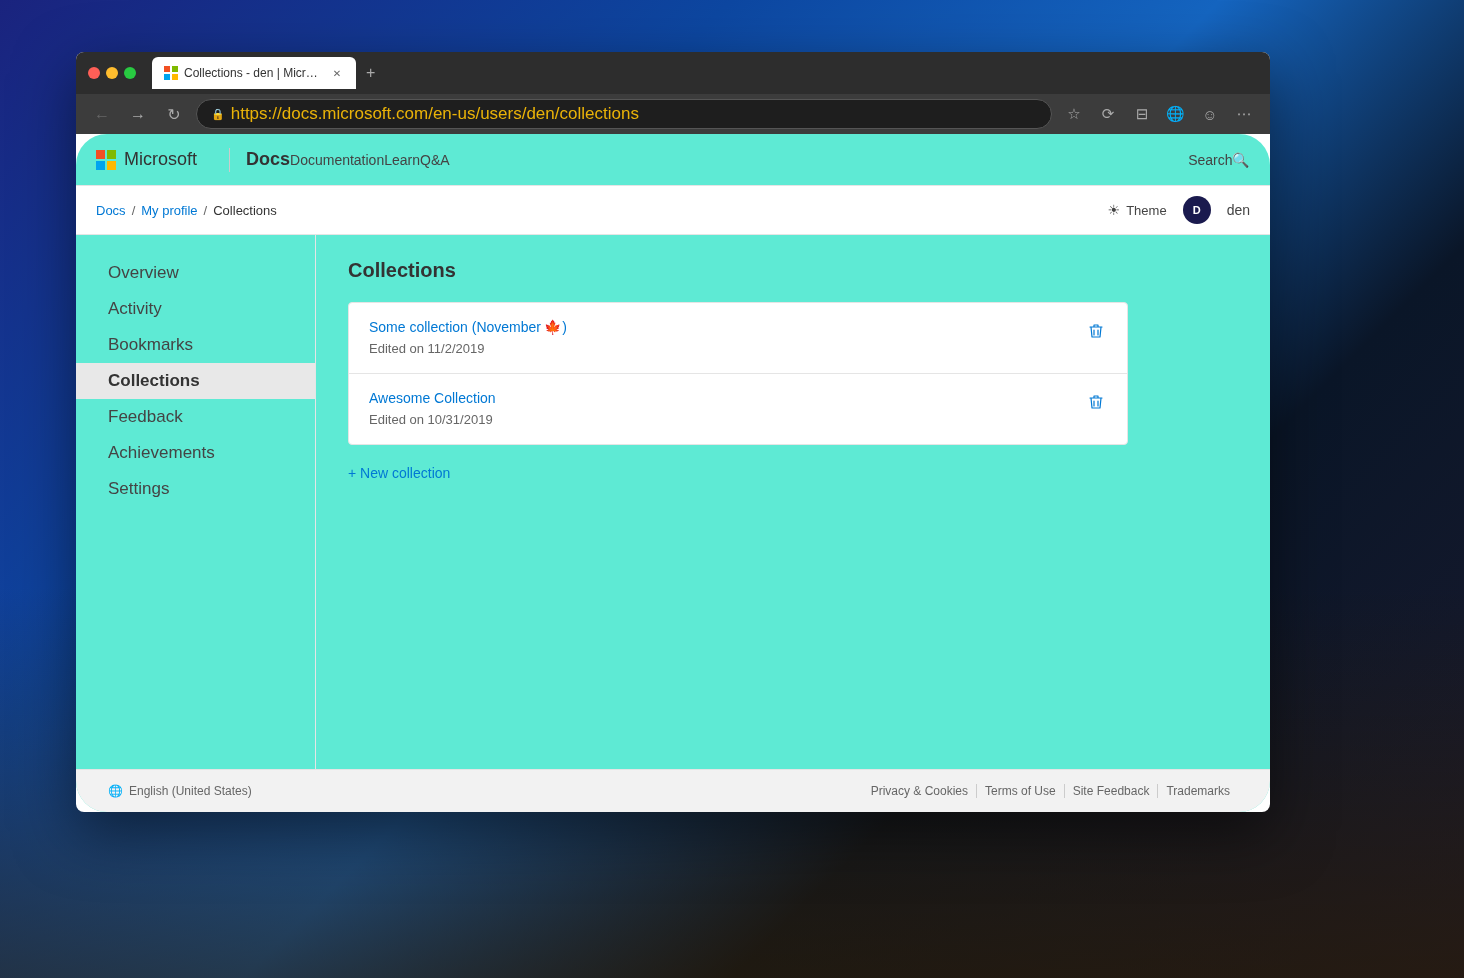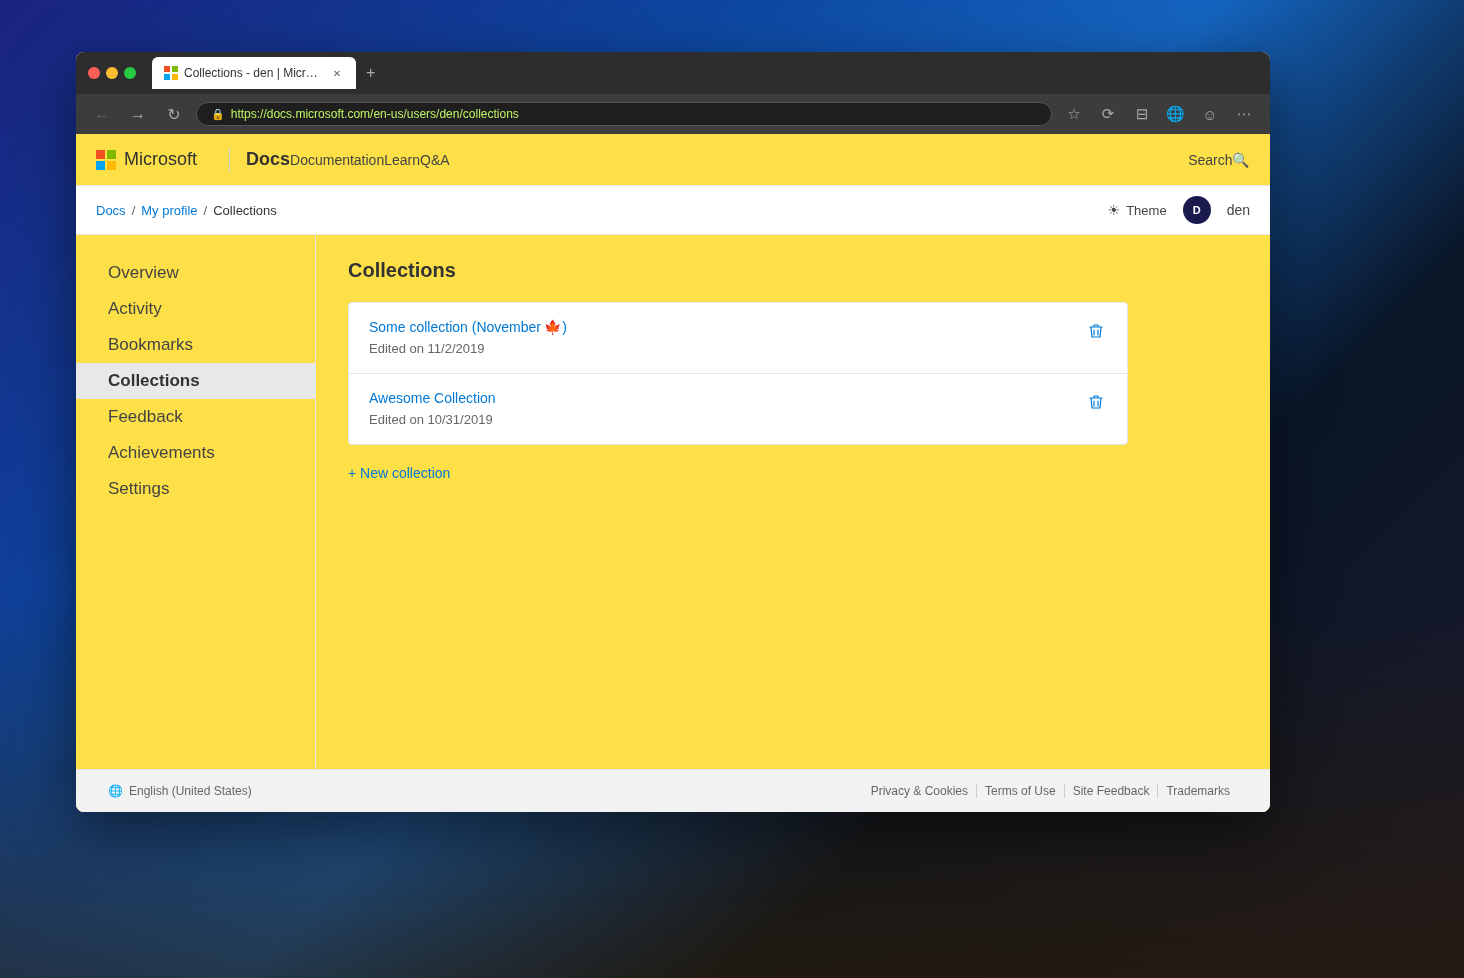--- a/index.html
+++ b/index.html
@@ -119,38 +119,39 @@
       border: 1px solid #555;
       border-radius: 20px;
       padding: 4px 14px;
       color: #ddd;
       font-size: 13px;
       display: flex;
       align-items: center;
       gap: 6px;
     }
     .url-lock { color: #aaa; font-size: 11px; }
-    .url-text { color: #bef264; font-size: 12px; }
+    .url-text { color: #eab308; font-size: 17px; }
     .browser-icons {
       display: flex; gap: 6px; align-items: center;
     }
     .browser-icon-btn {
       background: none; border: none; color: #aaa;
       font-size: 15px; cursor: pointer; padding: 4px;
       border-radius: 4px; width: 28px; height: 28px;
       display: flex; align-items: center; justify-content: center;
     }
 
     
     .page-content {
       flex: 1;
-      background: #fde047;
+      background: #5eead4;
       overflow: hidden;
       display: flex;
       flex-direction: column;
+      border-radius: 31px;
     }
 
     
     .docs-header {
       border-bottom: 1px solid #e5e5e5;
       padding: 0 20px;
       height: 52px;
       display: flex;
       align-items: center;
       gap: 0;

